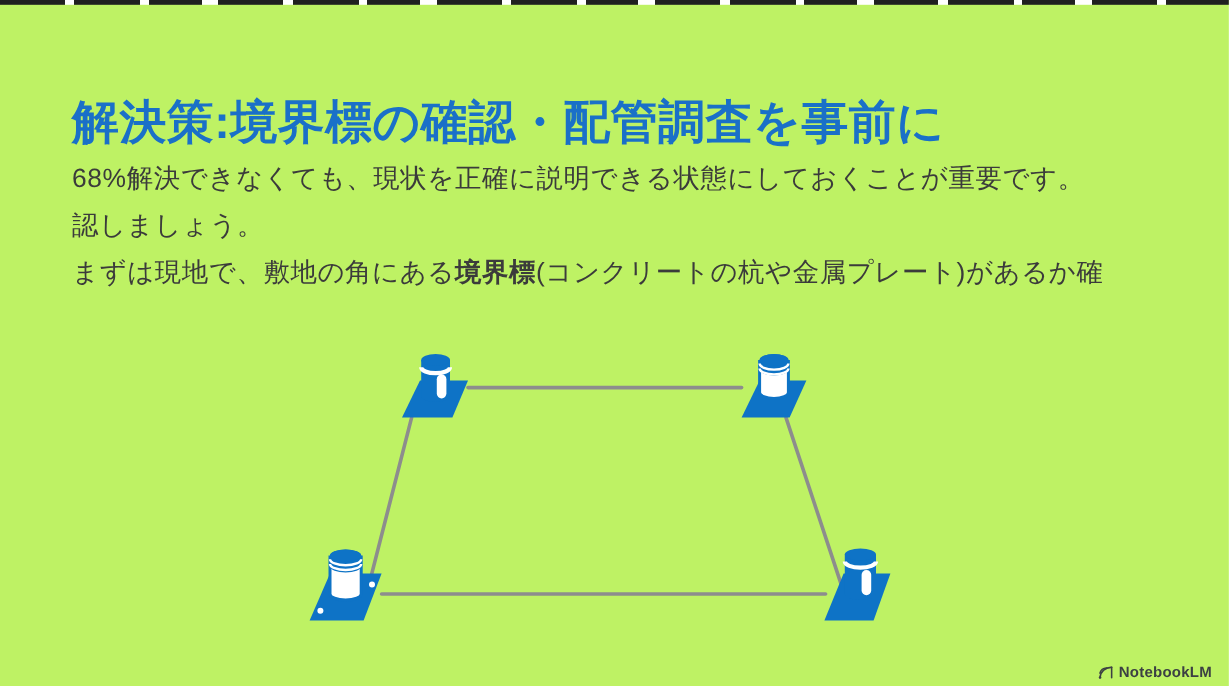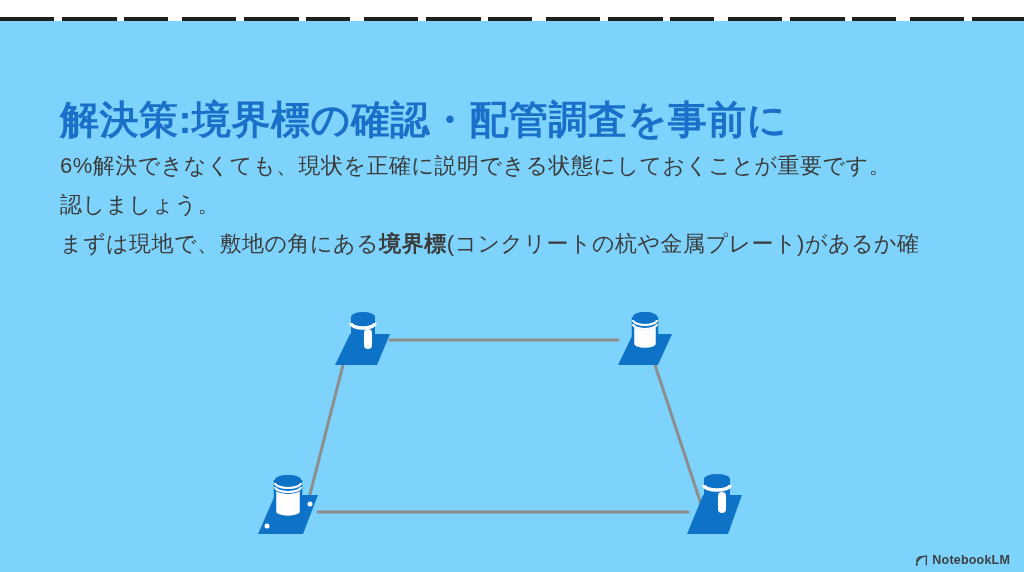--- a/index.html
+++ b/index.html
@@ -9,21 +9,21 @@
     --body-text:#3b3b3b;
     --footer-text:#3c4043;
   }
   html,body{margin:0;padding:0;}
   body{
     width:1024px;height:572px;
     background:#ffffff;
     font-family:"Liberation Sans","DejaVu Sans",sans-serif;
     overflow:hidden;position:relative;
   }
-  .slide{position:absolute;inset:0;background:#7dd3fc;margin-top:17px;}
+  .slide{position:absolute;inset:0;background:#bef264;}
 
   
   .top-strip{
     position:absolute;top:0;left:0;width:1024px;height:4px;
     background:
       repeating-linear-gradient(90deg,
         #202020 0px, #202020 54px,
         #ffffff 54px, #ffffff 62px,
         #202020 62px, #202020 117px,
         #ffffff 117px, #ffffff 124px,
@@ -70,21 +70,21 @@
 </head>
 <body>
 
 <div class="slide">
 
   <div class="top-strip"></div>
 
   <h1 class="title">解決策:境界標の確認・配管調査を事前に</h1>
 
   <div class="body-text">
-    <div class="line">6%解決できなくても、現状を正確に説明できる状態にしておくことが重要です。</div>
+    <div class="line">68%解決できなくても、現状を正確に説明できる状態にしておくことが重要です。</div>
     <div class="line">認しましょう。</div>
     <div class="line"><span>まずは現地で、敷地の角にある</span><b>境界標</b><span>(コンクリートの杭や金属プレート)があるか確</span></div>
   </div>
 
   <svg class="diagram" viewBox="0 0 540 258">
 
     <g>
       <line class="edge" x1="150" y1="41" x2="378" y2="41"></line>
       <line class="edge" x1="103" y1="66" x2="66" y2="211"></line>
       <line class="edge" x1="415" y1="66" x2="463" y2="211"></line>

